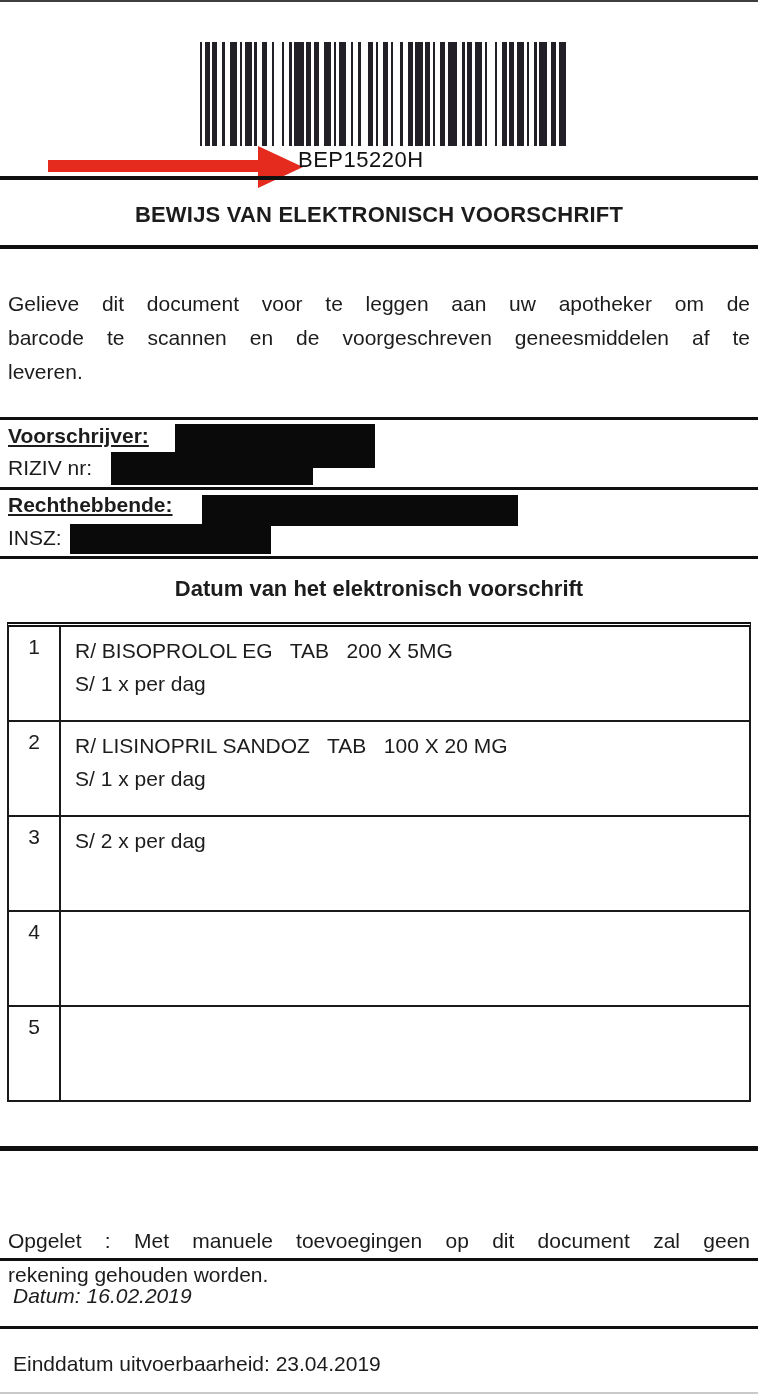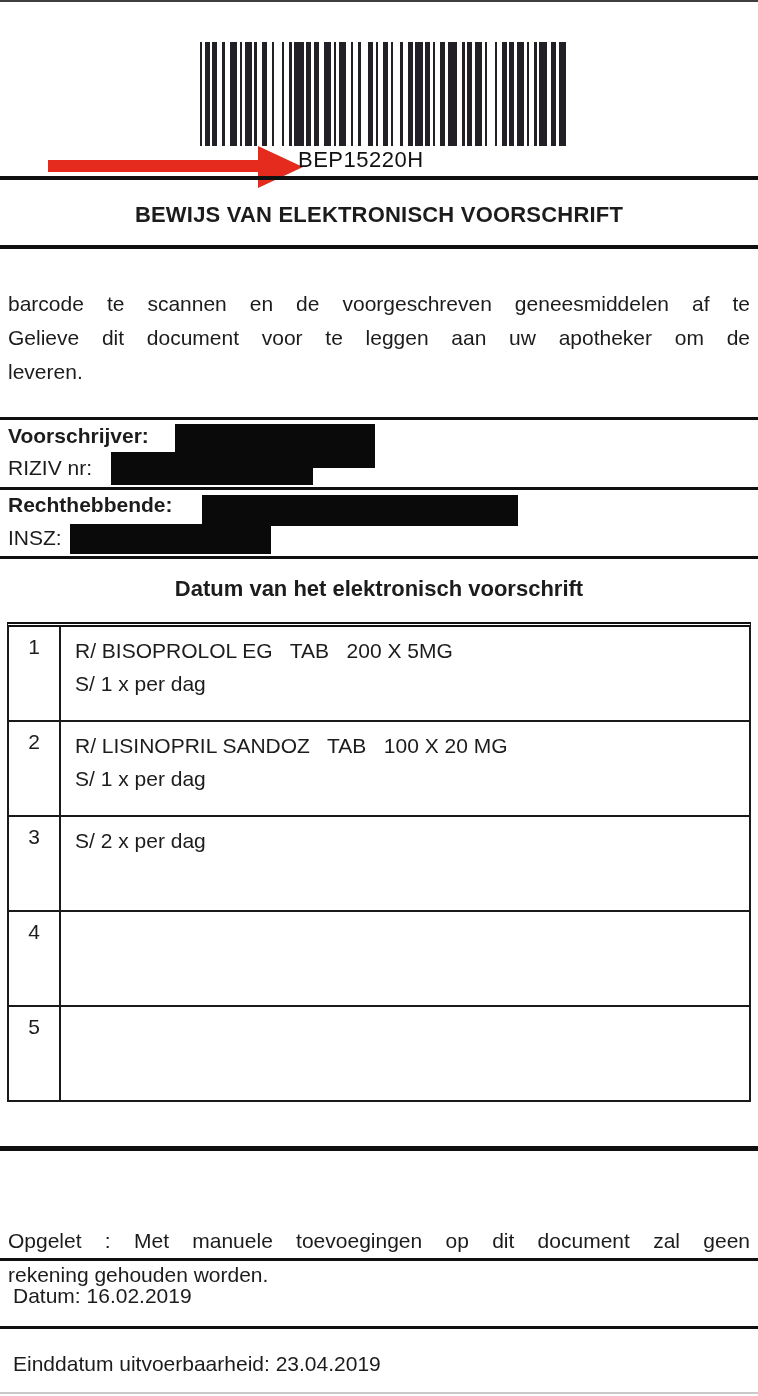--- a/index.html
+++ b/index.html
@@ -26,36 +26,36 @@
   .doc-title{position:absolute;left:0;top:202px;width:758px;text-align:center;
     font-size:22px;font-weight:bold;letter-spacing:.2px;}
 
   .para{position:absolute;left:8px;width:742px;font-size:21px;line-height:34px;}
   .para .jl{text-align:justify;text-align-last:justify;}
   .para .last{text-align:left;}
   .intro{top:287px;}
   .warning{top:1224px;}
 
   .field-label{position:absolute;left:8px;font-size:21px;background:#fff;padding-right:4px;z-index:2;}
-  .bold{font-weight:bold;}
+  .bold{font-weight:bold;text-decoration:underline;}
   .redact{position:absolute;background:#0a0a0a;z-index:1;}
 
   .table-heading{position:absolute;left:0;top:576px;width:758px;text-align:center;
     font-size:22px;font-weight:bold;}
 
   .rx-table{position:absolute;left:7px;top:622px;width:740px;
     border:2px solid #1a1a1a;border-top:5px double #111;background:#fff;}
   .trow{display:flex;height:93px;border-top:2px solid #1a1a1a;}
   .trow:first-child{border-top:none;}
   .tnum{width:50px;border-right:2px solid #1a1a1a;text-align:center;
     padding-top:8px;font-size:21px;flex:none;}
   .tcontent{flex:1;padding:7px 0 0 14px;font-size:21px;line-height:33px;white-space:pre;}
 
   .date-line{position:absolute;left:13px;font-size:21px;}
-  .datum{top:1284px;}
+  .datum{top:1284px;font-style:italic;}
   .einddatum{top:1352px;}
 </style>
 </head>
 <body>
 
 <div class="page" style="color: rgb(28, 28, 28);">
 
   <div class="topline"></div>
 
   <div class="barcode" id="barcode">
@@ -151,22 +151,22 @@
 
   <div class="arrow-body"></div>
   <div class="arrow-head"></div>
   <div class="code-label">BEP15220H</div>
 
   <div class="divider" style="top:176px;height:4px;"></div>
   <div class="doc-title">BEWIJS VAN ELEKTRONISCH VOORSCHRIFT</div>
   <div class="divider" style="top:245px;height:4px;"></div>
 
   <div class="para intro">
+      <div class="jl">Gelieve dit document voor te leggen aan uw apotheker om de</div>
       <div class="jl">barcode te scannen en de voorgeschreven geneesmiddelen af te</div>
-      <div class="jl">Gelieve dit document voor te leggen aan uw apotheker om de</div>
       <div class="last">leveren.</div>
     </div>
 
   <div class="divider" style="top:417px;height:3px;"></div>
 
   <div class="field-label bold" style="top:424px;">Voorschrijver:</div>
   <div class="redact" style="left:175px;top:424px;width:200px;height:29px;"></div>
   <div class="redact" style="left:310px;top:450px;width:65px;height:18px;"></div>
   <div class="field-label" style="top:456px;">RIZIV nr:</div>
   <div class="redact" style="left:111px;top:452px;width:202px;height:33px;"></div>

